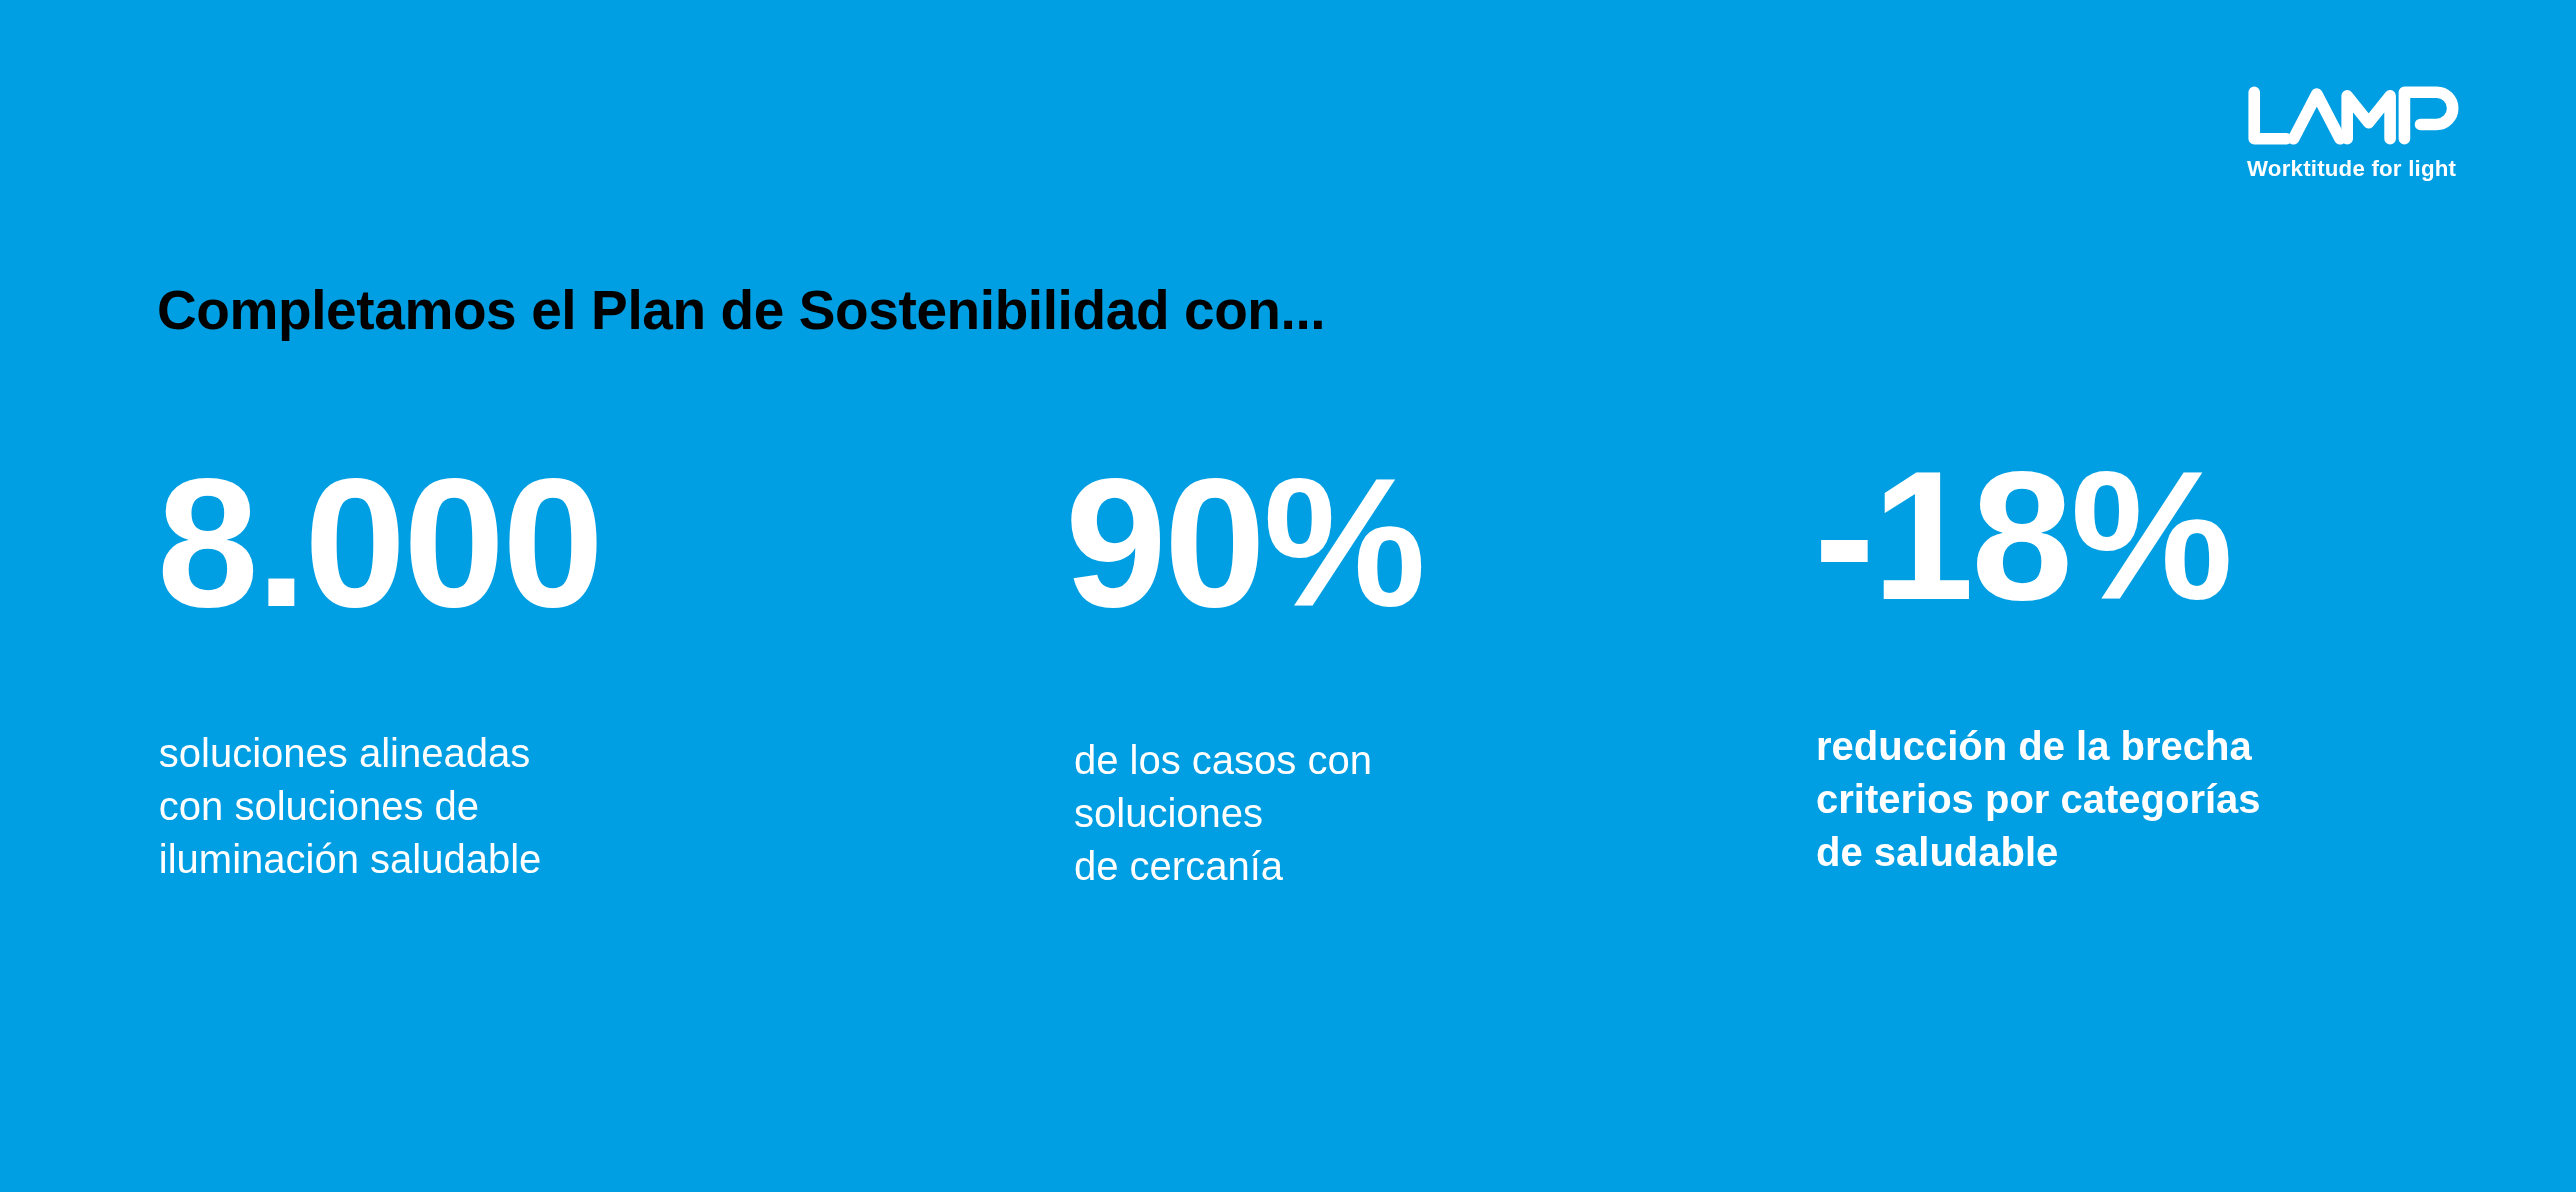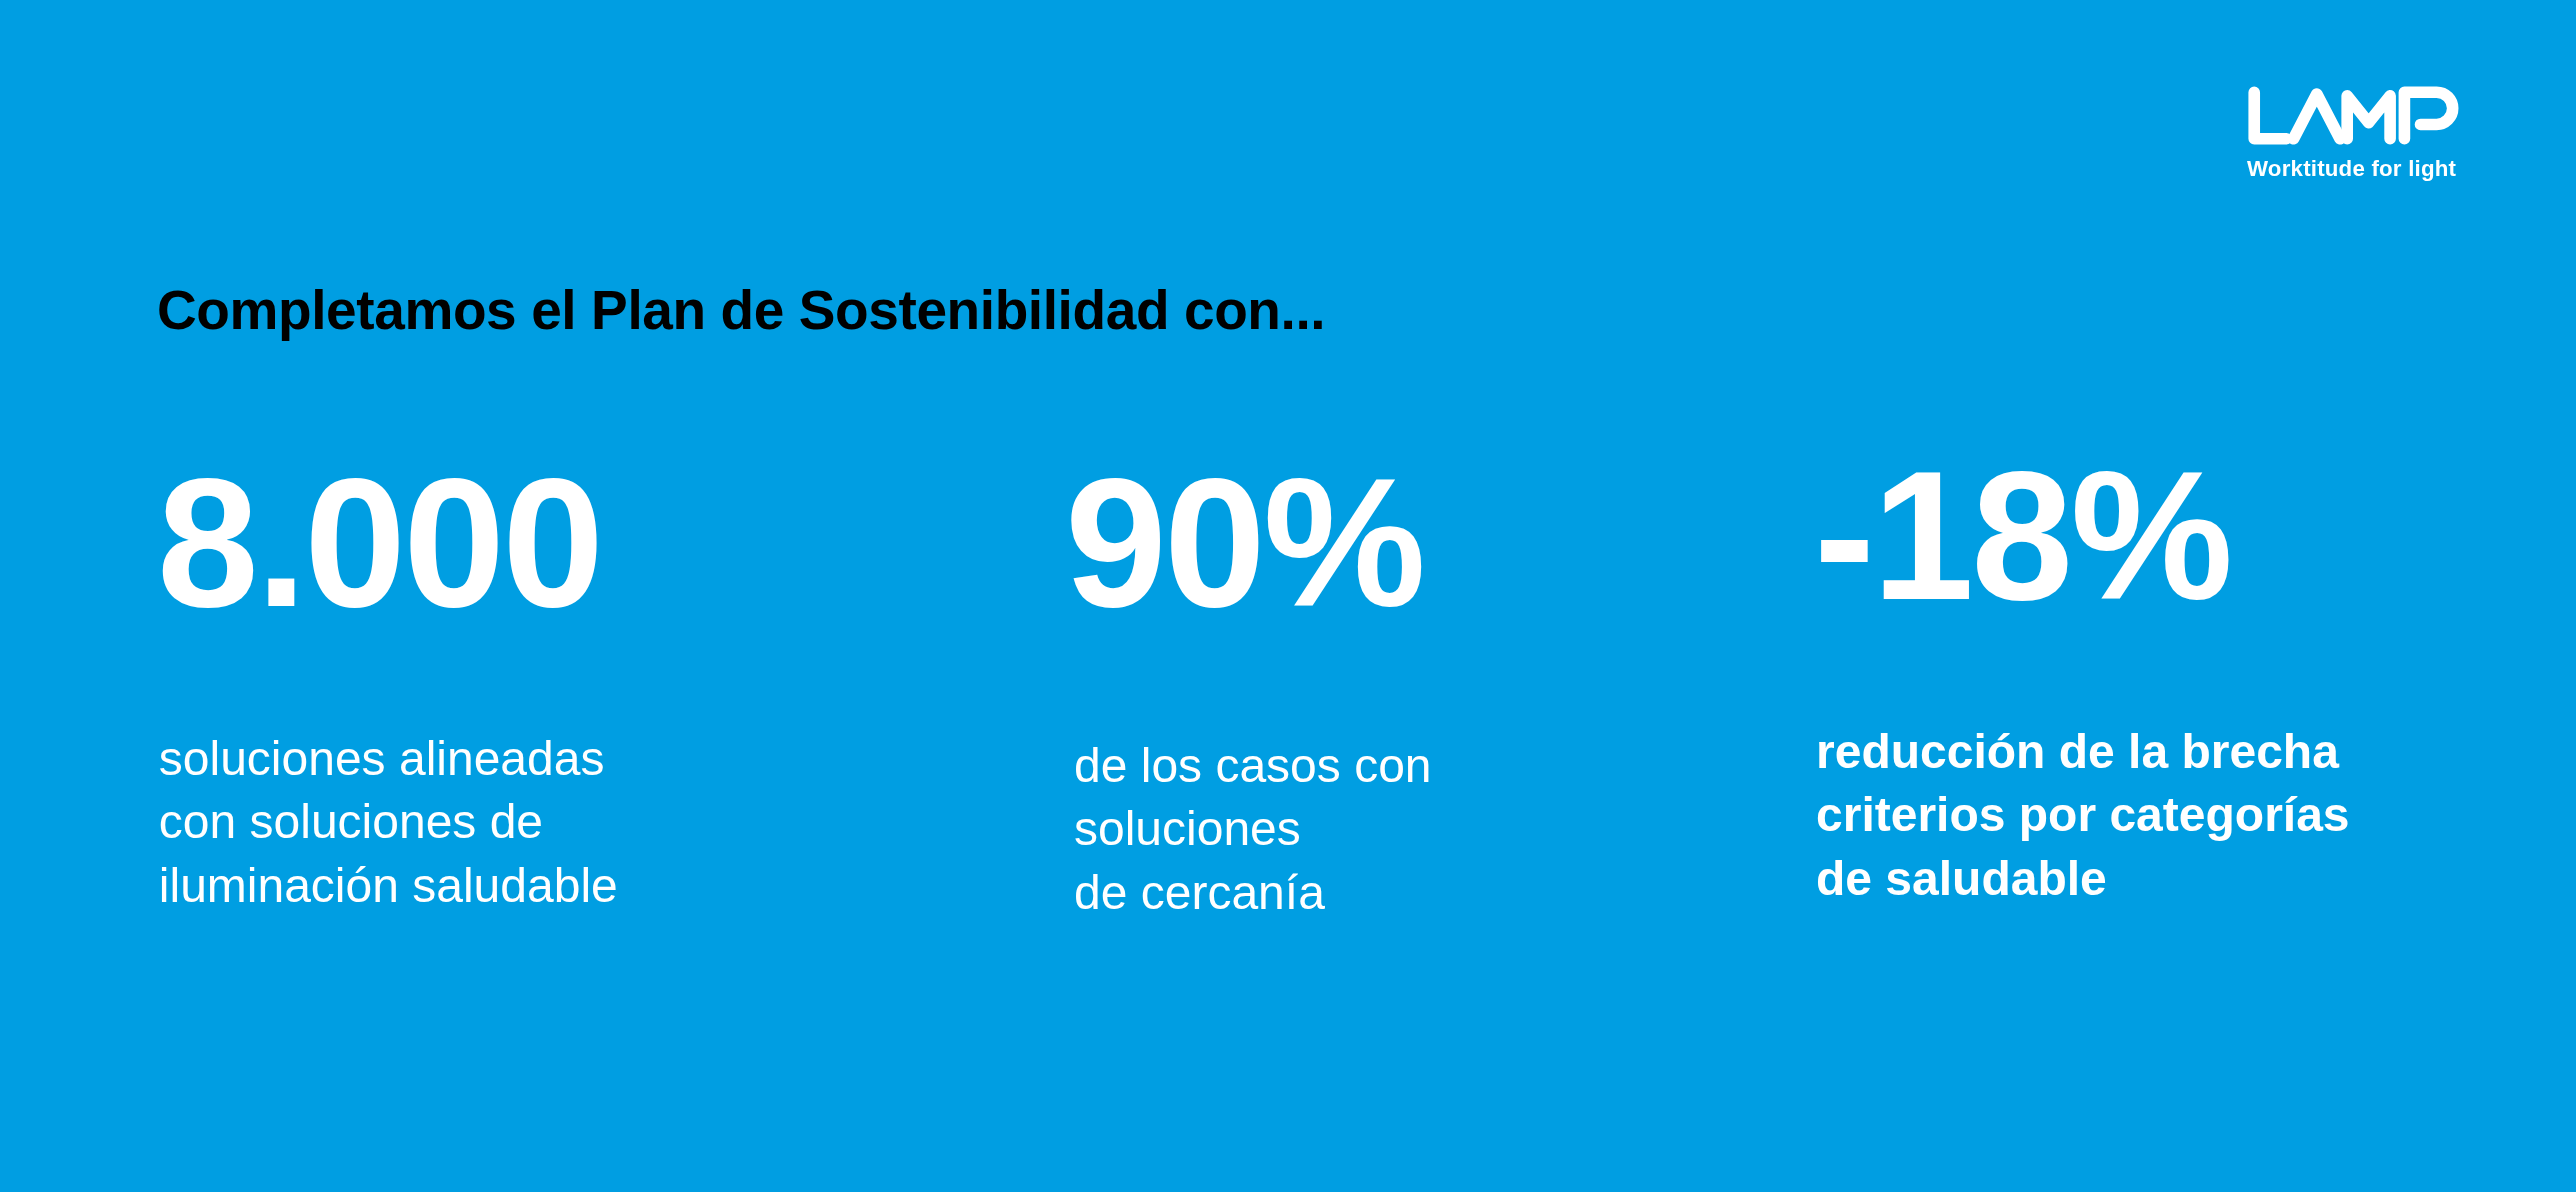--- a/index.html
+++ b/index.html
@@ -75,21 +75,21 @@
     display: block;
     font-size: 183px;
     font-weight: bold;
     line-height: 1;
     letter-spacing: -2.7px;
     color: #ffffff;
     white-space: nowrap;
   }
   .stat-caption {
     display: block;
-    font-size: 48px;
+    font-size: 40px;
     font-weight: 300;
     line-height: 1.32;
     color: #ffffff;
     letter-spacing: 0px;
   }
   .stat-caption .cap-line {
     display: block;
     white-space: nowrap;
   }
 

